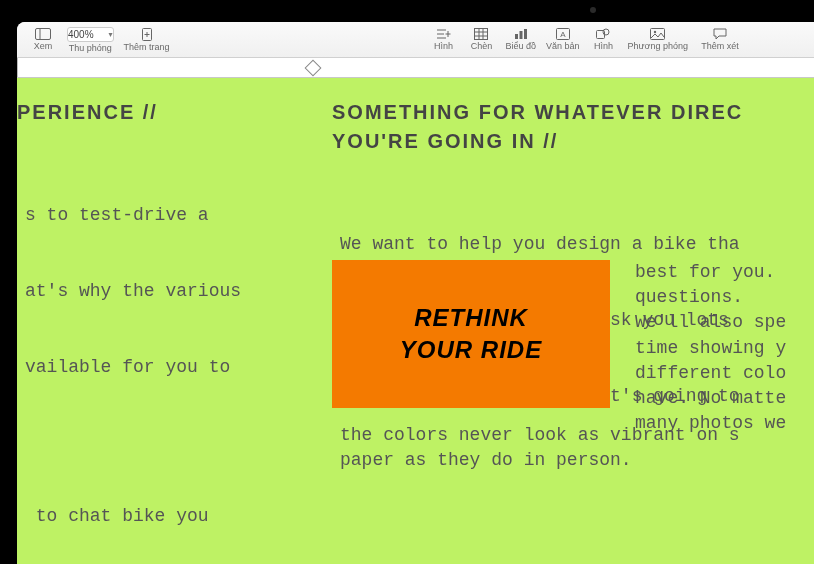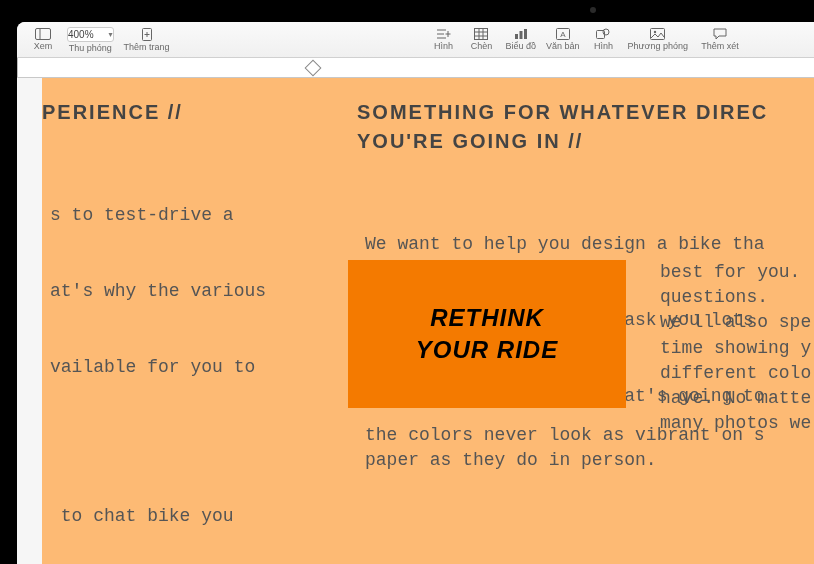--- a/index.html
+++ b/index.html
@@ -78,27 +78,26 @@
     position:absolute; top:4px;
     width:12px; height:12px;
     border:1px solid #888;
     background:#fff;
     transform: rotate(45deg);
   }
 
   
   .doc {
     position: relative;
-    background:#fdba74;
+    background:#bef264;
     height: calc(100% - 56px);
     font-family: "Courier New", Courier, monospace;
     color:#555;
     font-size:18px;
     line-height:1.4;
-    margin-left:25px;
   }
   .col {
     position:absolute;
     top:20px;
     overflow:hidden;
   }
   .col-left { left:0; width:295px; }
   .col-right { left:315px; right:-80px; }
 
   .heading {
@@ -110,21 +109,21 @@
     line-height:1.45;
     margin-bottom:26px;
   }
 
   .para, .para-line { white-space:pre; }
   .para { margin-bottom:24px; }
   .para-line { display:block;padding-left:8px; }
 
   .callout {
     position:absolute;
-    left:306px; top:182px;
+    left:315px; top:182px;
     width:278px; height:148px;
     background:#f47a00;
     display:flex;
     align-items:center;
     justify-content:center;
   }
   .callout-text {
     font-family: -apple-system, BlinkMacSystemFont, "Helvetica Neue", Arial, sans-serif;
     font-weight:900;
     font-style:italic;

